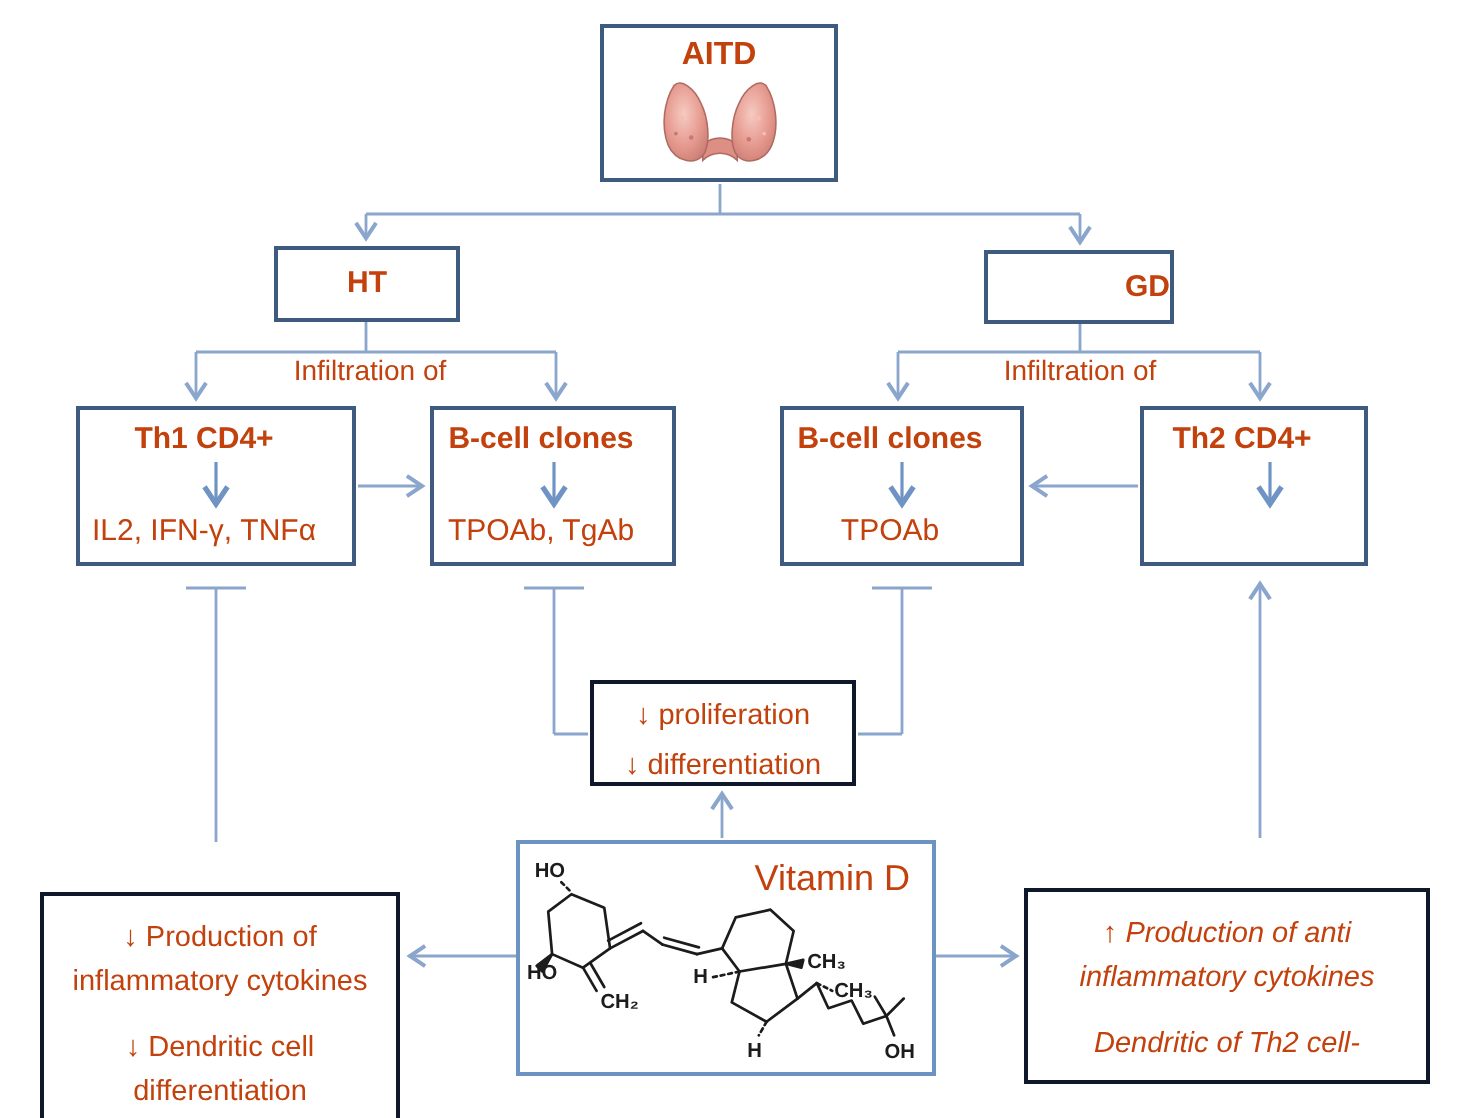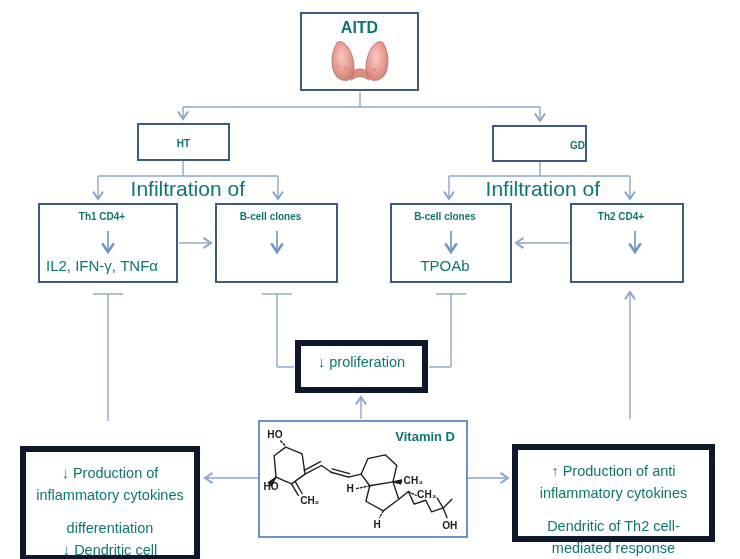--- a/index.html
+++ b/index.html
@@ -1,34 +1,34 @@
 <!DOCTYPE html>
 <html><head>
 <meta charset="utf-8">
 <style>
   html,body{margin:0;padding:0;background:#fff;}
   .stage{
     position:relative;width:740px;height:559px;background:#ffffff;
-    font-family:"Liberation Sans", sans-serif;color:#0f766e;overflow:hidden;
+    font-family:"Liberation Sans", sans-serif;color:#c2410c;overflow:hidden;
   }
   .box{position:absolute;background:#fff;box-sizing:border-box;text-align:center;}
   .dark{border:2.5px solid #3e5a7e;}
-  .med{border:6px solid #0f172a;}
+  .med{border:2px solid #0f172a;}
   .lite{border:2px solid #6c93c2;}
-  .title{font-weight:bold;font-size:10px;}
+  .title{font-weight:bold;font-size:15px;}
   .sub{font-size:15px;}
-  .lbl{position:absolute;font-size:21px;text-align:right;}
+  .lbl{position:absolute;font-size:14px;text-align:center;}
   .cellbox .title{position:absolute;top:6px;left:0;right:12px;text-align:center;}
   .cellbox .sub{position:absolute;bottom:7px;left:0;right:12px;white-space:nowrap;}
   .effect{font-size:14.5px;line-height:1.55;padding-top:10px;margin-top:24px;}
   .effect .gap{height:10px;}
   #overlay{position:absolute;left:0;top:0;width:740px;height:559px;z-index:6;pointer-events:none;}
   .boxlayer{position:absolute;inset:0;z-index:3;}
   #aitd-box .title{font-size:16px;margin-top:5px;}
-  #vitd-label{position:absolute;top:7px;right:11px;font-weight:bold;font-size:13px;}
+  #vitd-label{position:absolute;top:7px;right:11px;font-weight:normal;font-size:18px;}
   #prolif-box{font-size:14.5px;line-height:1.7;padding-top:4px;}
 </style>
 </head>
 <body>
 
 <div class="stage">
 
   <div class="boxlayer">
 
     <div id="aitd-box" class="box dark" style="left:300px;top:12px;width:119px;height:79px;">
@@ -62,39 +62,41 @@
 
     <div class="lbl" style="left:125px;top:177px;width:120px;">Infiltration of</div>
     <div class="lbl" style="left:480px;top:177px;width:120px;">Infiltration of</div>
 
     <div class="box dark cellbox" style="left:38px;top:203px;width:140px;height:80px;">
       <div class="title">Th1 CD4+</div>
       <div class="sub">IL2, IFN-γ, TNFα</div>
     </div>
     <div class="box dark cellbox" style="left:215px;top:203px;width:123px;height:80px;">
       <div class="title">B-cell clones</div>
+      <div class="sub">TPOAb, TgAb</div>
     </div>
     <div class="box dark cellbox" style="left:390px;top:203px;width:122px;height:80px;">
       <div class="title">B-cell clones</div>
       <div class="sub">TPOAb</div>
     </div>
     <div class="box dark cellbox" style="left:570px;top:203px;width:114px;height:80px;">
       <div class="title">Th2 CD4+</div>
     </div>
 
     <div id="prolif-box" class="box med" style="left:295px;top:340px;width:133px;height:53px;">
       <div>↓ proliferation</div>
+      <div>↓ differentiation</div>
     </div>
 
     <div class="box med effect" style="left:20px;top:422px;width:180px;height:115px;">
       <div>↓ Production of</div>
       <div>inflammatory cytokines</div>
       <div class="gap"></div>
+      <div>↓ Dendritic cell</div>
       <div>differentiation</div>
-      <div>↓ Dendritic cell</div>
     </div>
 
     <div class="box lite" style="left:258px;top:420px;width:210px;height:118px;">
       <div id="vitd-label">Vitamin D</div>
       <svg width="206" height="114" viewBox="0 0 210 118" style="position:absolute;left:0;top:0;">
         <g stroke="#1c1c1c" stroke-width="1.4" fill="none" stroke-linejoin="round" stroke-linecap="round">
 
           <path d="M25,26 L42,33 L45,54 L31,64 L15,57 L13,35 Z"></path>
 
           <path d="M24,24 L19,19" stroke-dasharray="2,2"></path>
@@ -134,26 +136,25 @@
           <text x="40" y="85">CH₂</text>
           <text x="88" y="72">H</text>
           <text x="147" y="64">CH₃</text>
           <text x="161" y="79">CH₃</text>
           <text x="116" y="110">H</text>
           <text x="187" y="111">OH</text>
         </g>
       </svg>
     </div>
 
-    <div class="box med effect" style="left:512px;top:420px;width:203px;height:98px;">
+    <div class="box med effect" style="left:512px;top:420px;width:203px;height:98px;font-style:italic;">
       <div>↑ Production of anti</div>
       <div>inflammatory cytokines</div>
       <div class="gap"></div>
       <div>Dendritic of Th2 cell-</div>
-      <div>mediated response</div>
     </div>
   </div>
 
   <svg id="overlay" xmlns="http://www.w3.org/2000/svg">
     <defs>
       <marker id="arr" viewBox="0 0 10 10" refX="7" refY="5" markerWidth="9" markerHeight="9" orient="auto-start-reverse">
         <path d="M1,1 L7,5 L1,9" fill="none" stroke="#8ba6cc" stroke-width="1.6"></path>
       </marker>
       <marker id="arr2" viewBox="0 0 10 10" refX="7" refY="5" markerWidth="9" markerHeight="9" orient="auto-start-reverse">
         <path d="M1,1 L7,5 L1,9" fill="none" stroke="#6f94c4" stroke-width="1.8"></path>

